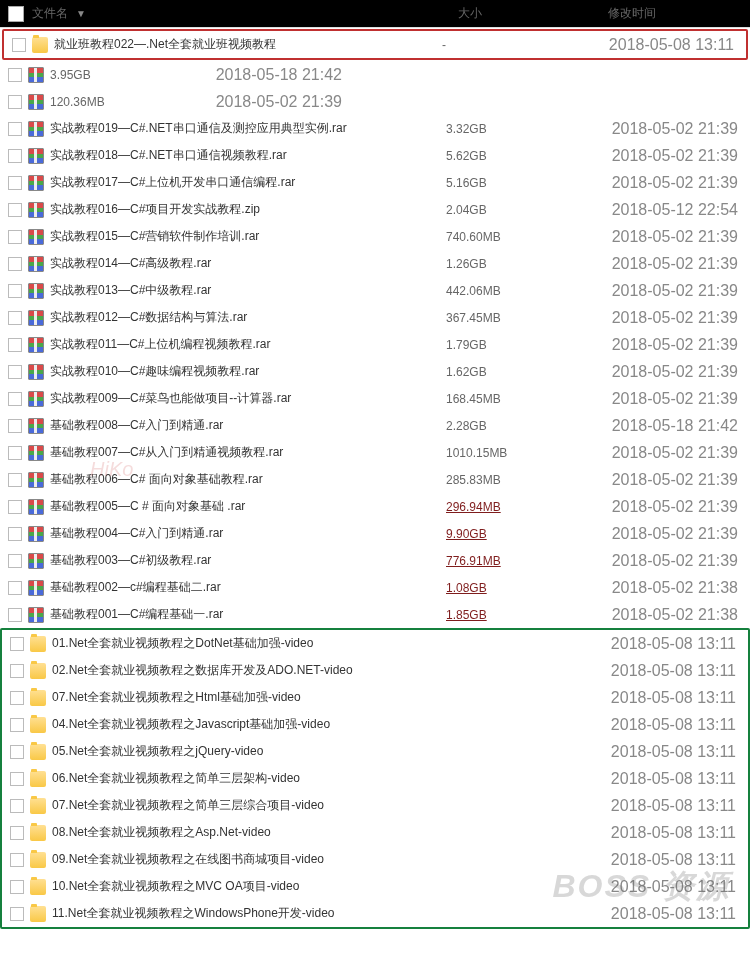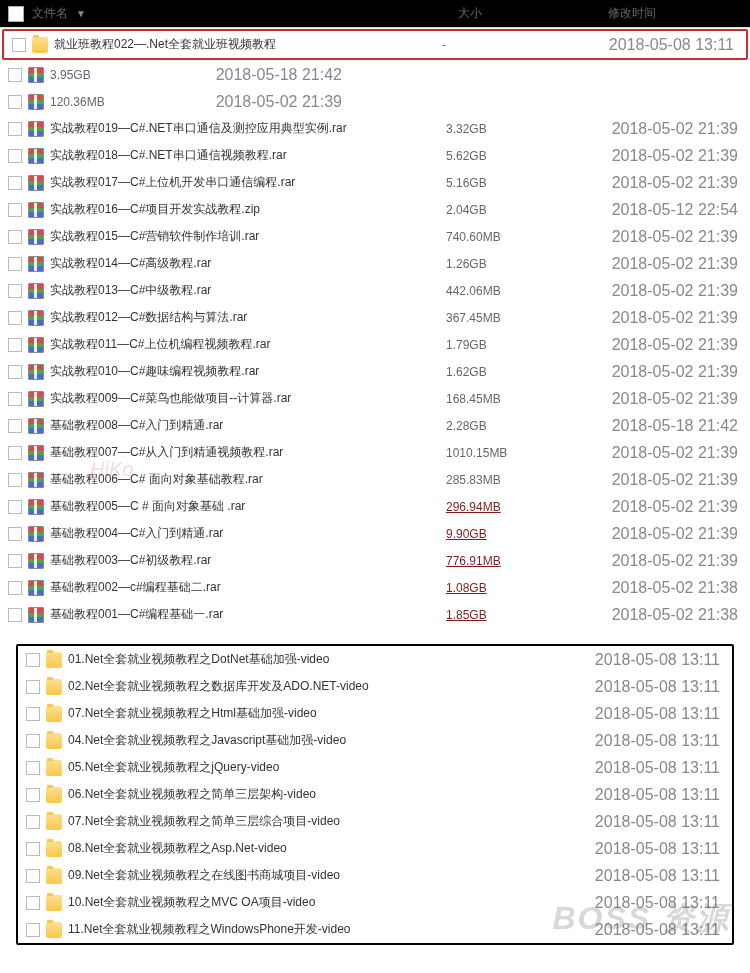--- a/index.html
+++ b/index.html
@@ -18,21 +18,21 @@
 .row .name { flex: 1; white-space: nowrap; overflow: hidden; text-overflow: ellipsis; color: #333; }
 .row .size { width: 150px; color: #666; font-size: 12px; }
 .row .size.faded { color: #7f1d1d; text-decoration: underline; }
 .row .date { width: 150px; color: #888; font-size: 16px; text-align: right; padding-right: 8px;}
 .icon-folder { background: linear-gradient(#ffe093, #f9c846); border-radius: 2px; position: relative; }
 .icon-folder::before { content: ""; position: absolute; top: -2px; left: 1px; width: 6px; height: 3px; background: #f9c846; border-radius: 1px 1px 0 0; }
 .icon-rar { background: linear-gradient(#d94a4a 0%, #d94a4a 35%, #4aa84a 35%, #4aa84a 65%, #4a6ad9 65%, #4a6ad9 100%); border: 1px solid #888; border-radius: 1px; position: relative; }
 .icon-rar::after { content: ""; position: absolute; left: 5px; top: 0; width: 3px; height: 100%; background: #eee; }
 .hl { border: 2px solid #c03030; border-radius: 2px; padding: 1px 0; margin: 1px 2px; }
 .hl .row { height: 25px; }
-.hl2 { border: 2px solid #000000; border-radius: 2px; margin: 16px; }
+.hl2 { border: 2px solid #15803d; border-radius: 2px; margin: 0; }
 .watermark { position: absolute; right: 20px; bottom: 20px; font-size: 32px; font-weight: bold; color: rgba(100,100,100,0.25); font-style: italic; pointer-events: none; letter-spacing: 2px; margin-top: 31px;}
 .watermark2 { position: absolute; left: 90px; top: 458px; font-size: 20px; font-weight: normal; color: rgba(200,60,60,0.18); font-style: italic; pointer-events: none;}
 </style>
 </head>
 <body>
 
 <div class="wrap">
   <div class="header">
     <div class="hcell hname">
       <span class="hcb"></span>

